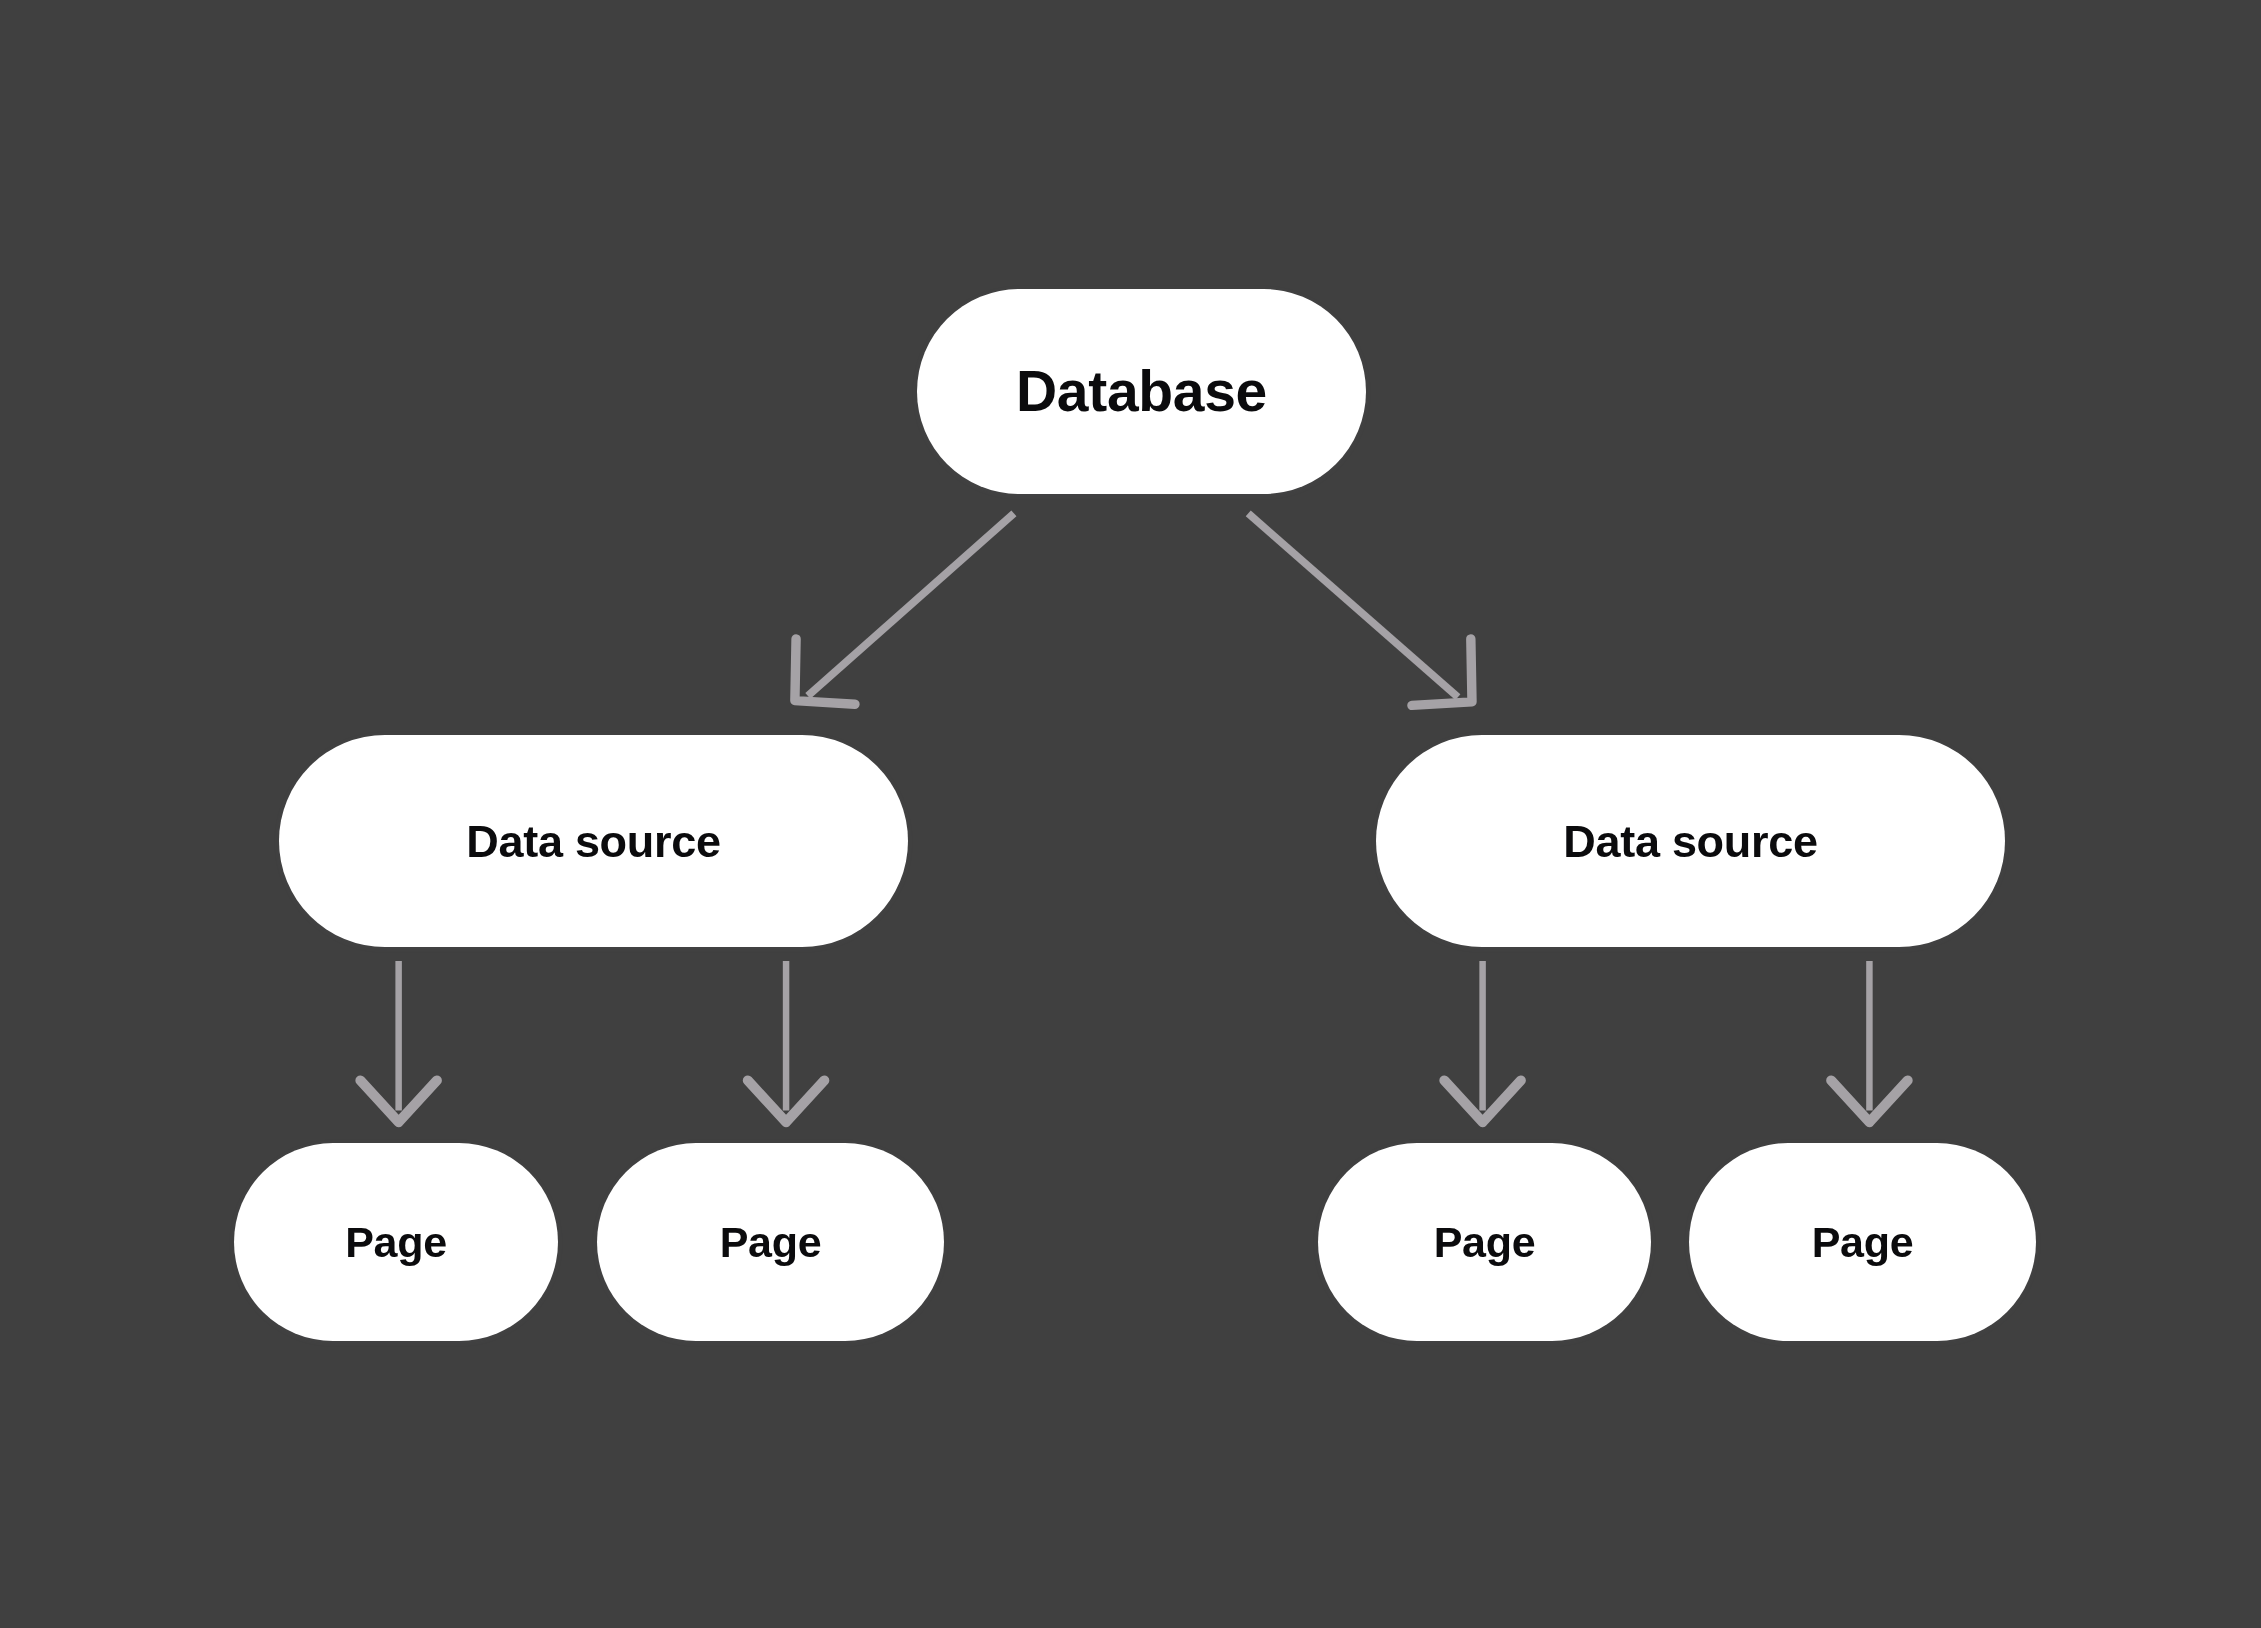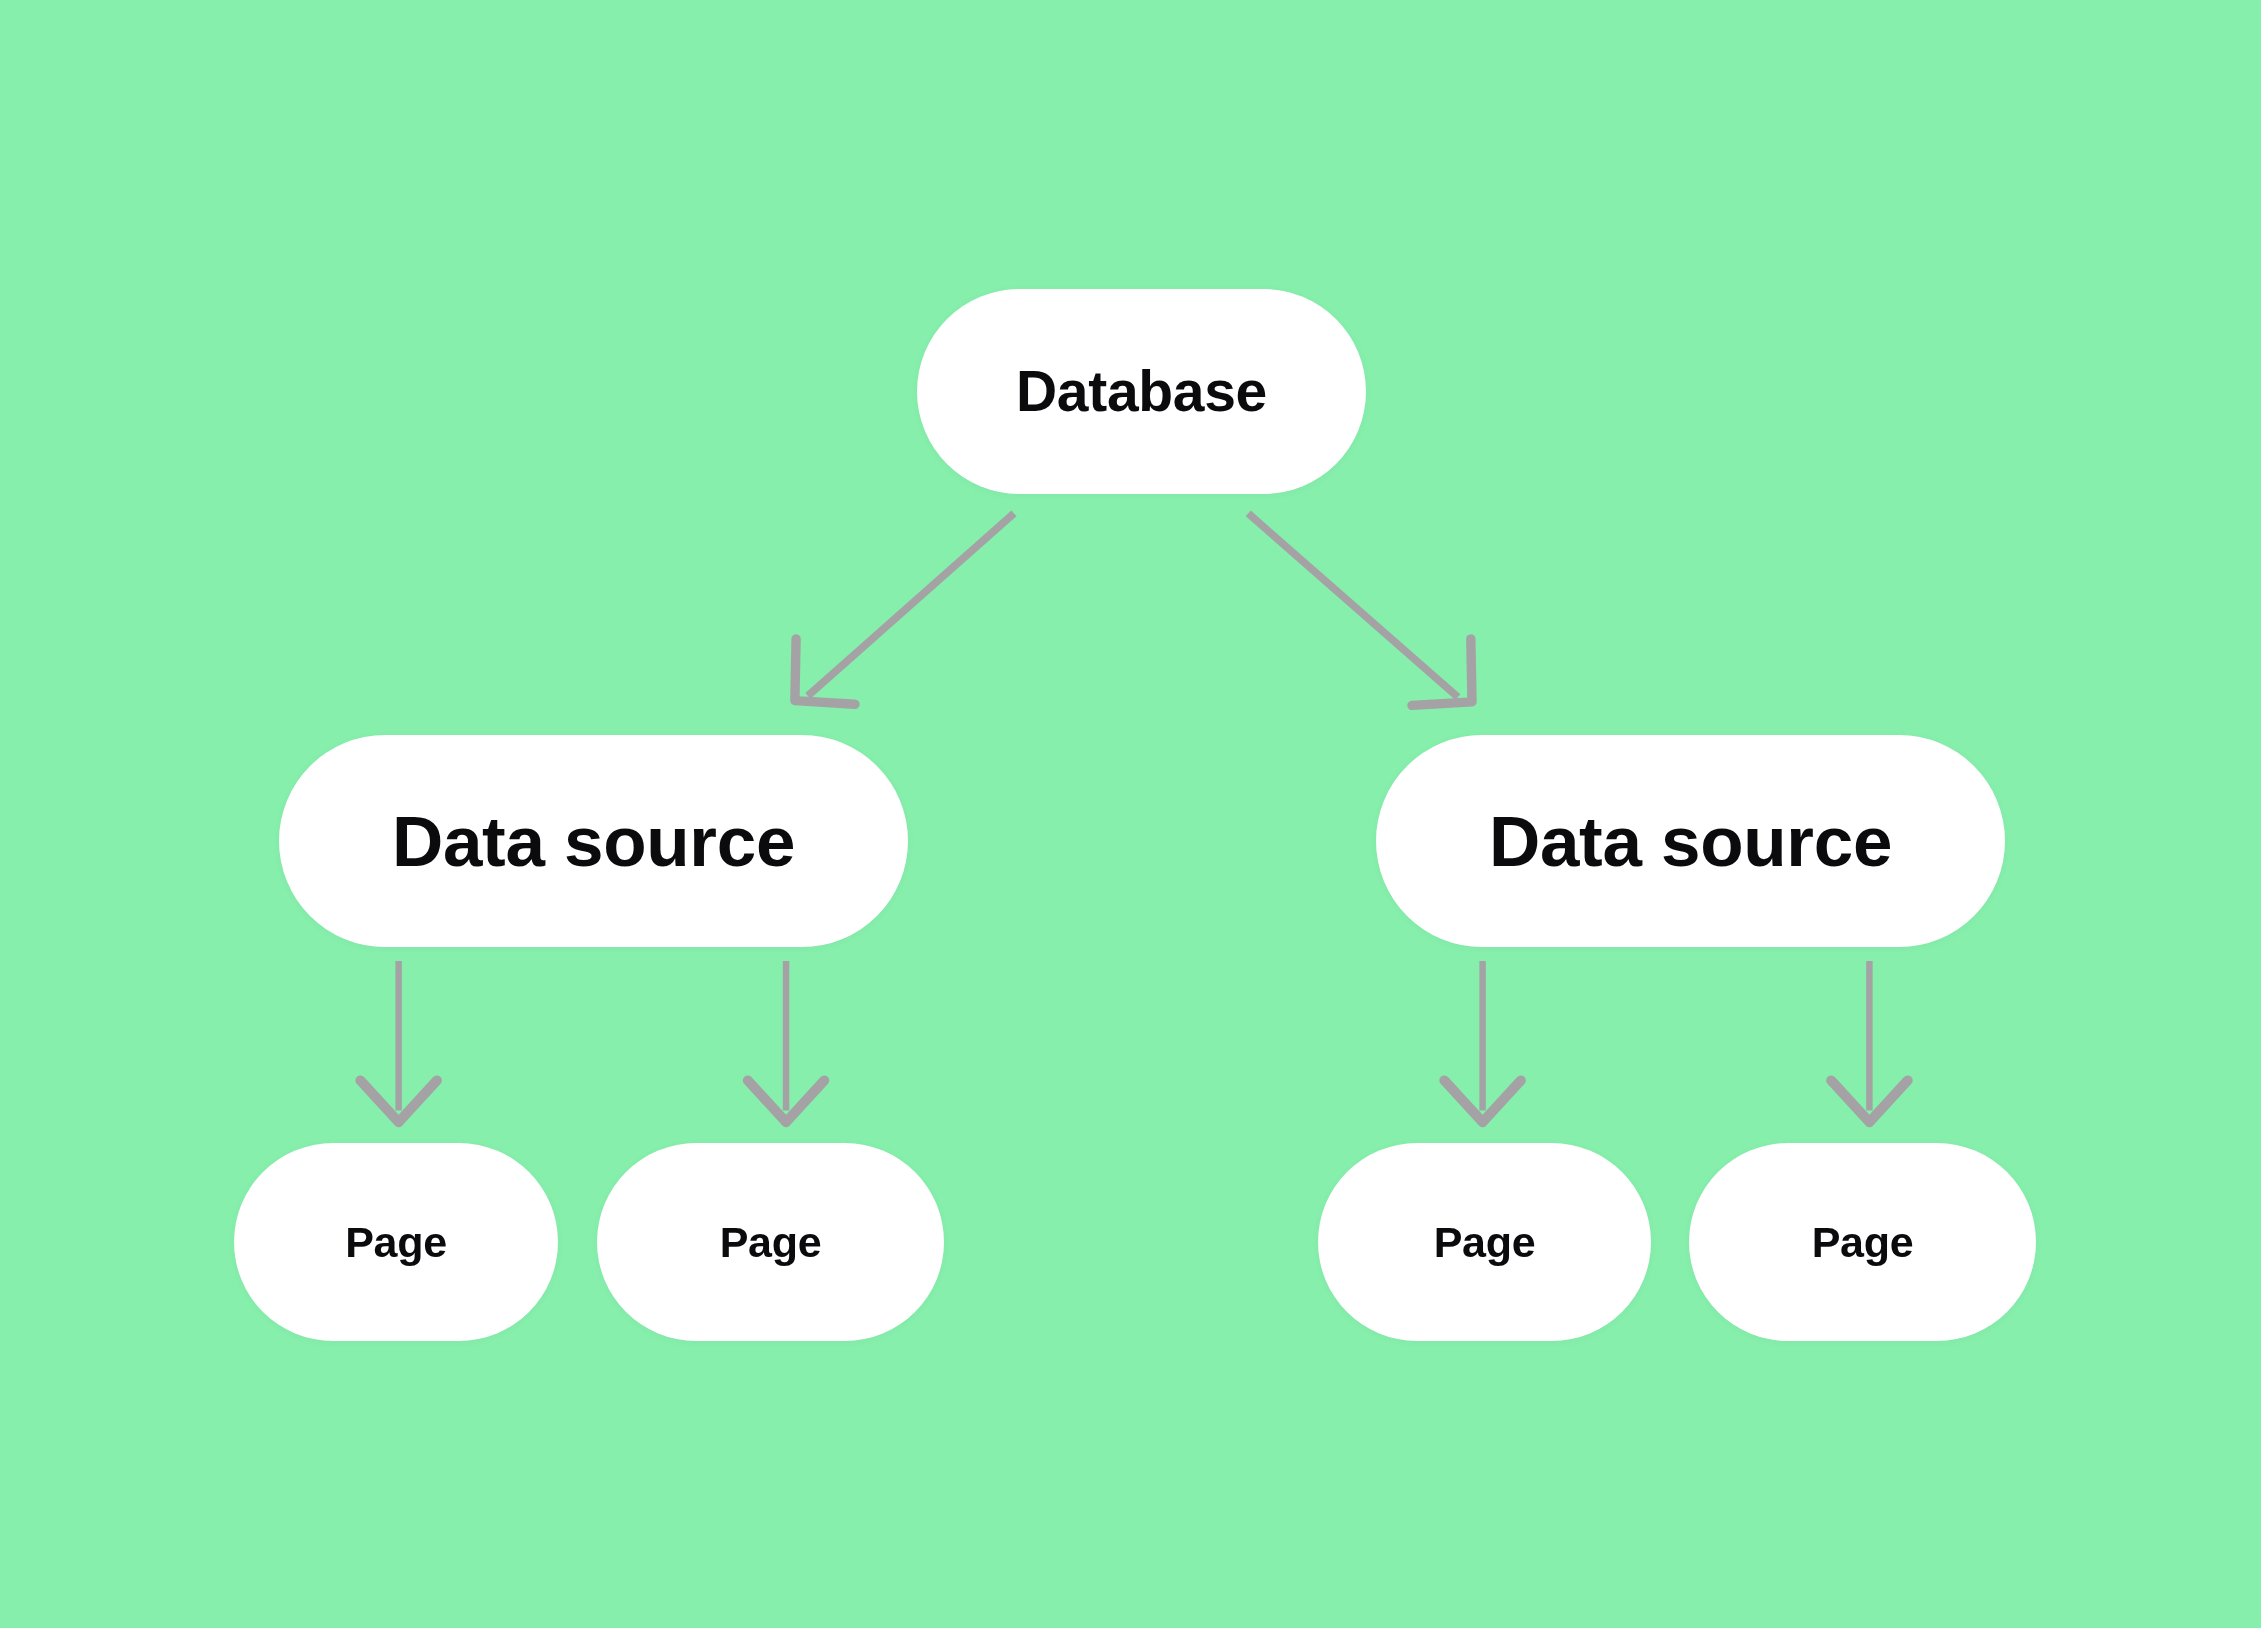--- a/index.html
+++ b/index.html
@@ -11,21 +11,21 @@
     height: 1628px;
     background: #f7f5f8;
     font-family: "Liberation Sans", sans-serif;
     overflow: hidden;
   }
 
   #canvas {
     position: relative;
     width: 2261px;
     height: 1628px;
-    background: #86efac;
+    background: #404040;
   }
 
   #edges {
     position: absolute;
     left: 0;
     top: 0;
     width: 2261px;
     height: 1628px;
     pointer-events: none;
   }
@@ -53,21 +53,21 @@
   .node-root {
     left: 917px;
     top: 289px;
     width: 449px;
     height: 205px;
   }
   .node-root .node-label { font-size: 57px; }
 
   
   .node-mid { top: 735px; height: 212px; }
-  .node-mid .node-label { font-size: 71px; }
+  .node-mid .node-label { font-size: 45px; }
   .node-mid-left  { left: 279px;  width: 629px; }
   .node-mid-right { left: 1376px; width: 629px; }
 
   
   .node-leaf { top: 1143px; height: 198px; }
   .node-leaf .node-label { font-size: 43px; }
   .node-leaf-1 { left: 234px;  width: 324px; }
   .node-leaf-2 { left: 597px; width: 347px; }
   .node-leaf-3 { left: 1318px; width: 333px; }
   .node-leaf-4 { left: 1689px; width: 347px; }

